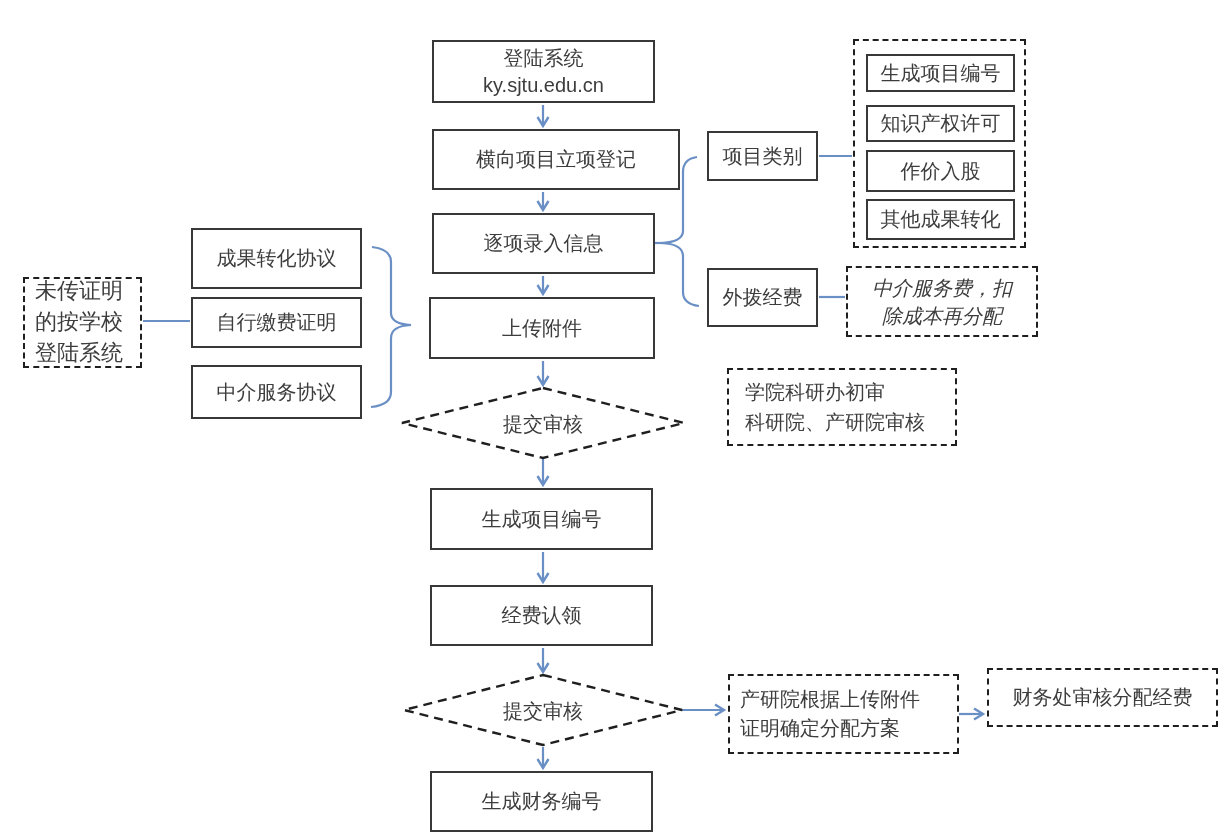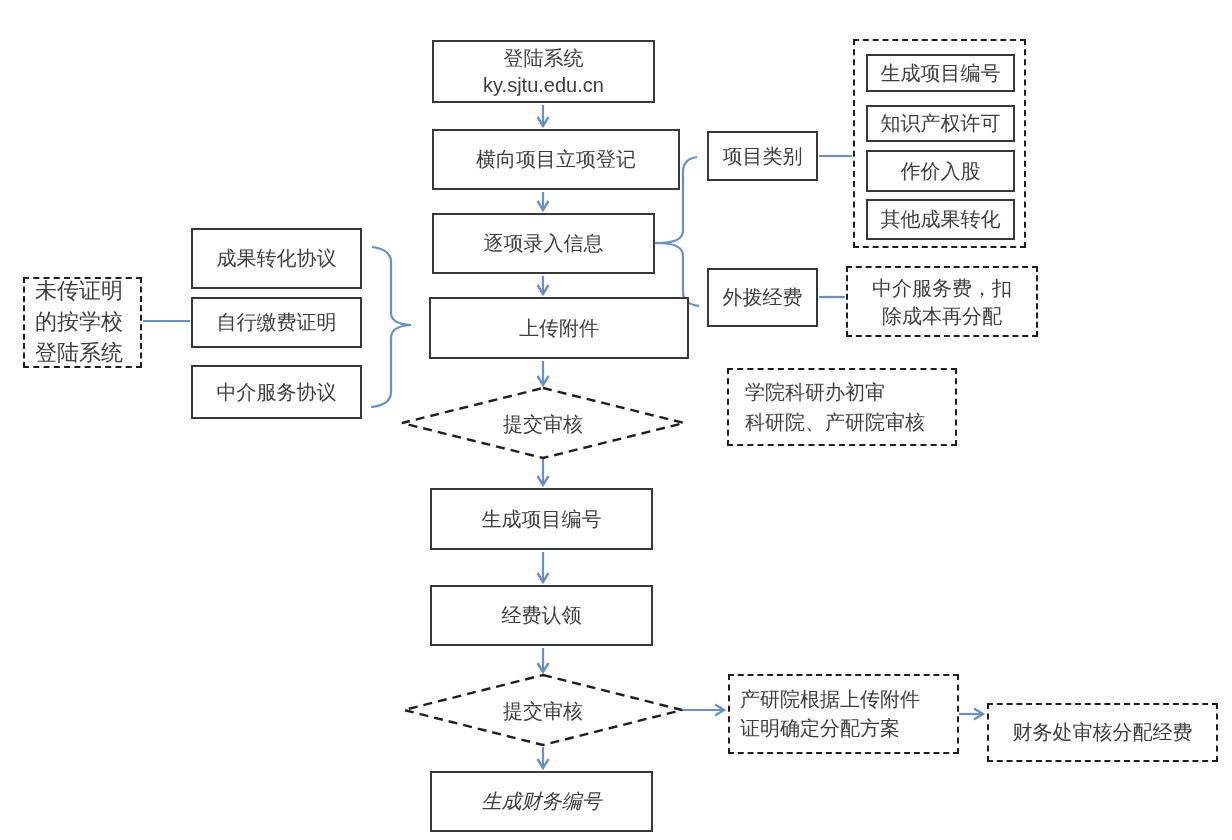--- a/index.html
+++ b/index.html
@@ -67,37 +67,37 @@
   </div>
 
   <div class="box" style="left:432px; top:129px; width:248px; height:61px;">
     <span>横向项目立项登记</span>
   </div>
 
   <div class="box" style="left:432px; top:213px; width:223px; height:61px;">
     <span>逐项录入信息</span>
   </div>
 
-  <div class="box" style="left:429px; top:297px; width:260px; height:62px;">
+  <div class="box" style="left:429px; top:297px; width:226px; height:62px;">
     <span>上传附件</span>
   </div>
 
   <div class="dlabel" style="left:443px; top:411px;">提交审核</div>
 
   <div class="box" style="left:430px; top:488px; width:223px; height:62px;">
     <span>生成项目编号</span>
   </div>
 
   <div class="box" style="left:430px; top:585px; width:223px; height:61px;text-align:right;">
     <span>经费认领</span>
   </div>
 
   <div class="dlabel" style="left:443px; top:698px;">提交审核</div>
 
-  <div class="box" style="left:430px; top:771px; width:223px; height:61px;font-style:italic;">
+  <div class="box" style="left:430px; top:771px; width:223px; height:61px;">
     <span>生成财务编号</span>
   </div>
 
   <div class="box" style="left:191px; top:228px; width:171px; height:61px;">
     <span>成果转化协议</span>
   </div>
 
   <div class="box" style="left:191px; top:297px; width:171px; height:51px;">
     <span>自行缴费证明</span>
   </div>
@@ -128,32 +128,32 @@
     <span>作价入股</span>
   </div>
   <div class="box" style="left:866px; top:199px; width:149px; height:41px;">
     <span>其他成果转化</span>
   </div>
 
   <div class="box" style="left:707px; top:268px; width:111px; height:59px;">
     <span>外拨经费</span>
   </div>
 
-  <div class="box dashed" style="left:846px; top:266px; width:192px; height:71px; line-height:1.4;">
+  <div class="box dashed" style="left:846px; top:266px; width:192px; height:71px; line-height:1.4;font-style:italic;">
     <span>中介服务费，扣</span>
     <span>除成本再分配</span>
   </div>
 
   <div class="box dashed left-text" style="left:727px; top:368px; width:230px; height:78px; padding-left:16px; line-height:1.5;">
     <span>学院科研办初审</span>
     <span>科研院、产研院审核</span>
   </div>
 
   <div class="box dashed left-text" style="left:728px; top:674px; width:231px; height:80px; padding-left:10px; line-height:1.45;">
     <span>产研院根据上传附件</span>
     <span>证明确定分配方案</span>
   </div>
 
-  <div class="box dashed" style="left:987px; top:703px; width:231px; height:59px;">
+  <div class="box dashed" style="left:987px; top:668px; width:231px; height:59px;">
     <span>财务处审核分配经费</span>
   </div>
 
 </div>
 
 </body></html>

